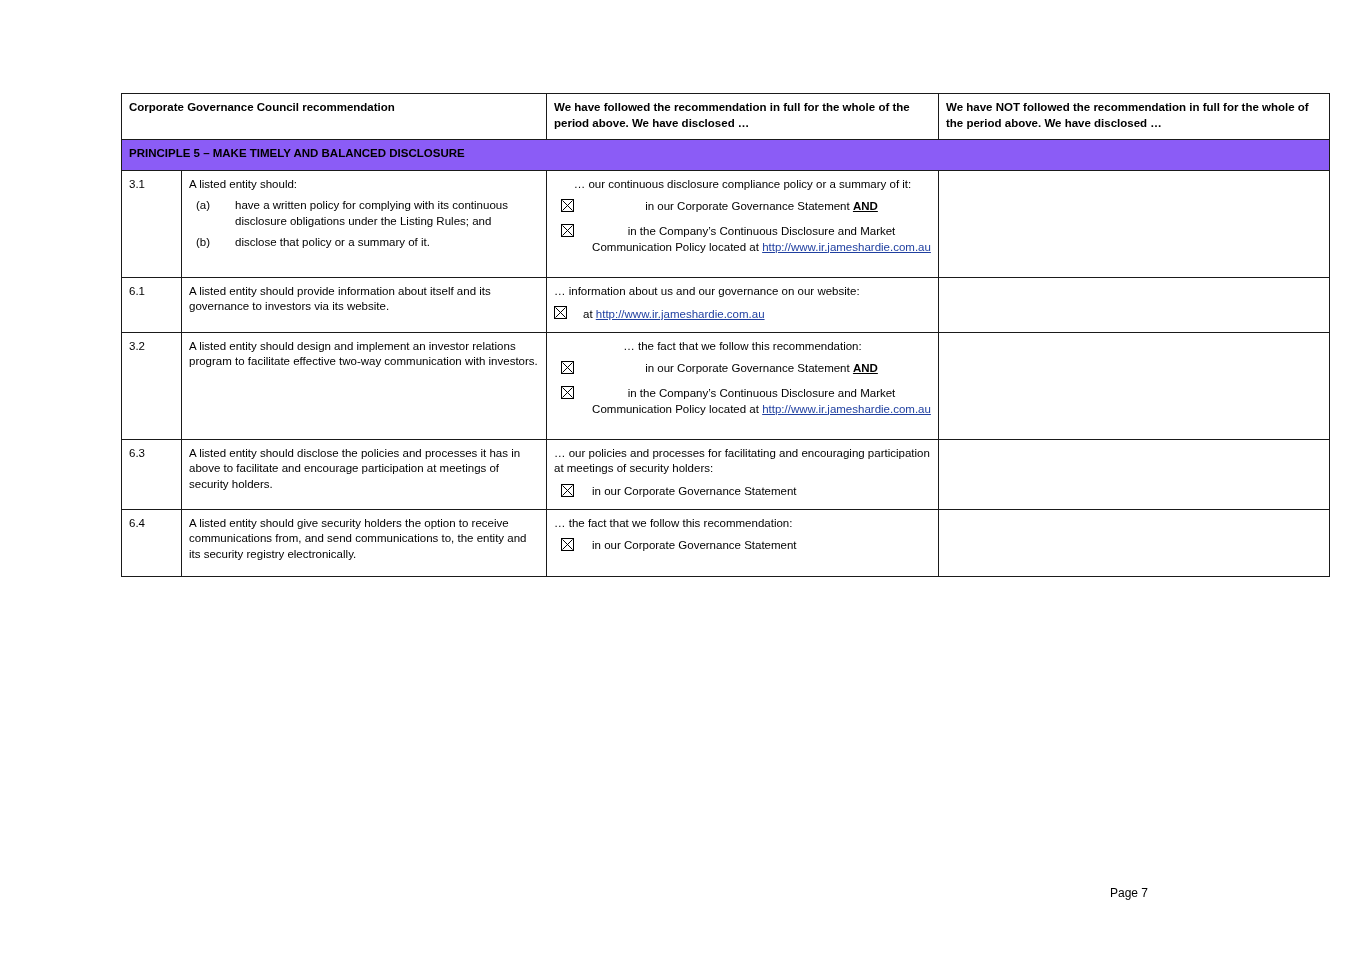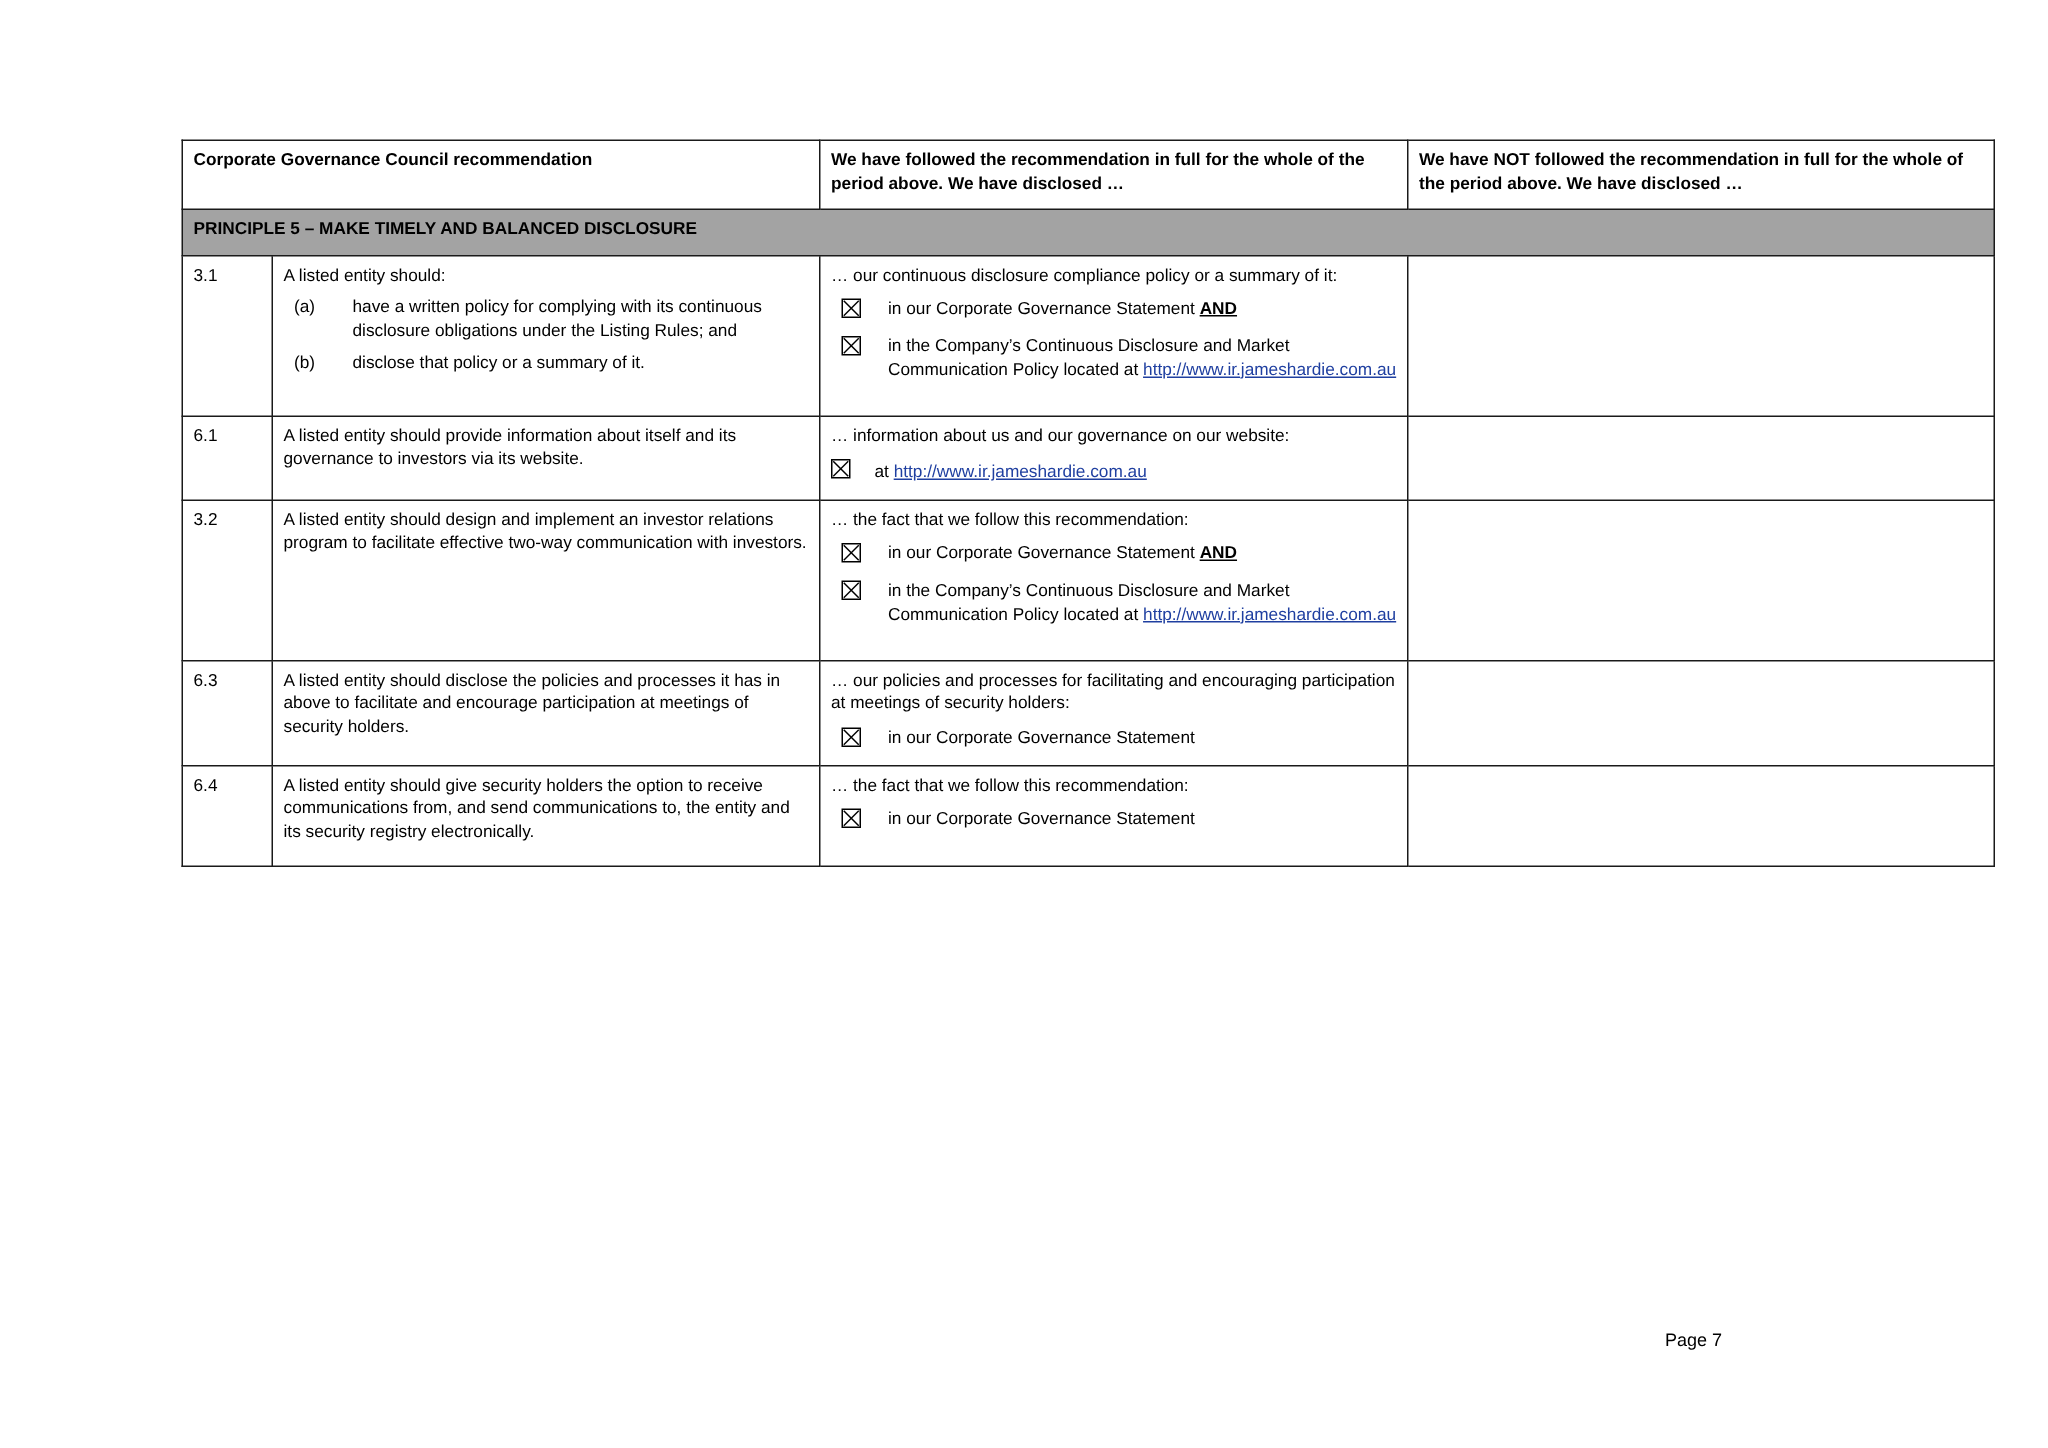--- a/index.html
+++ b/index.html
@@ -42,21 +42,21 @@
   col.c-foll { width: 392px; }
   col.c-not  { width: 391px; }
 
   .hdr td {
     font-weight: bold;
     font-size: 11.5px;
     padding-top: 7px;
     padding-bottom: 9px;
   }
   .principle td {
-    background: #a3a3a3;
+    background: #8b5cf6;
     font-weight: bold;
     font-size: 11.5px;
     padding: 5px 7px 6px 9px;
   }
   .num {
     font-size: 12px;
     padding-left: 9px;
   }
   .rec-intro { margin: 0 0 6px 0; }
   .sublist {
@@ -100,21 +100,21 @@
     color: #1f3fa0;
     text-decoration: underline;
     word-break: break-all;
   }
   .page-num {
     position: absolute;
     right: 68px;
     top: 886px;
     font-size: 12px;
   }
-  .cell-tall { height: 92px; }
+  .cell-tall { height: 92px; text-align: center; }
 </style>
 </head>
 <body>
 
 <div class="page">
 
   <table class="gov">
     <colgroup>
       <col class="c-num">
       <col class="c-rec">

